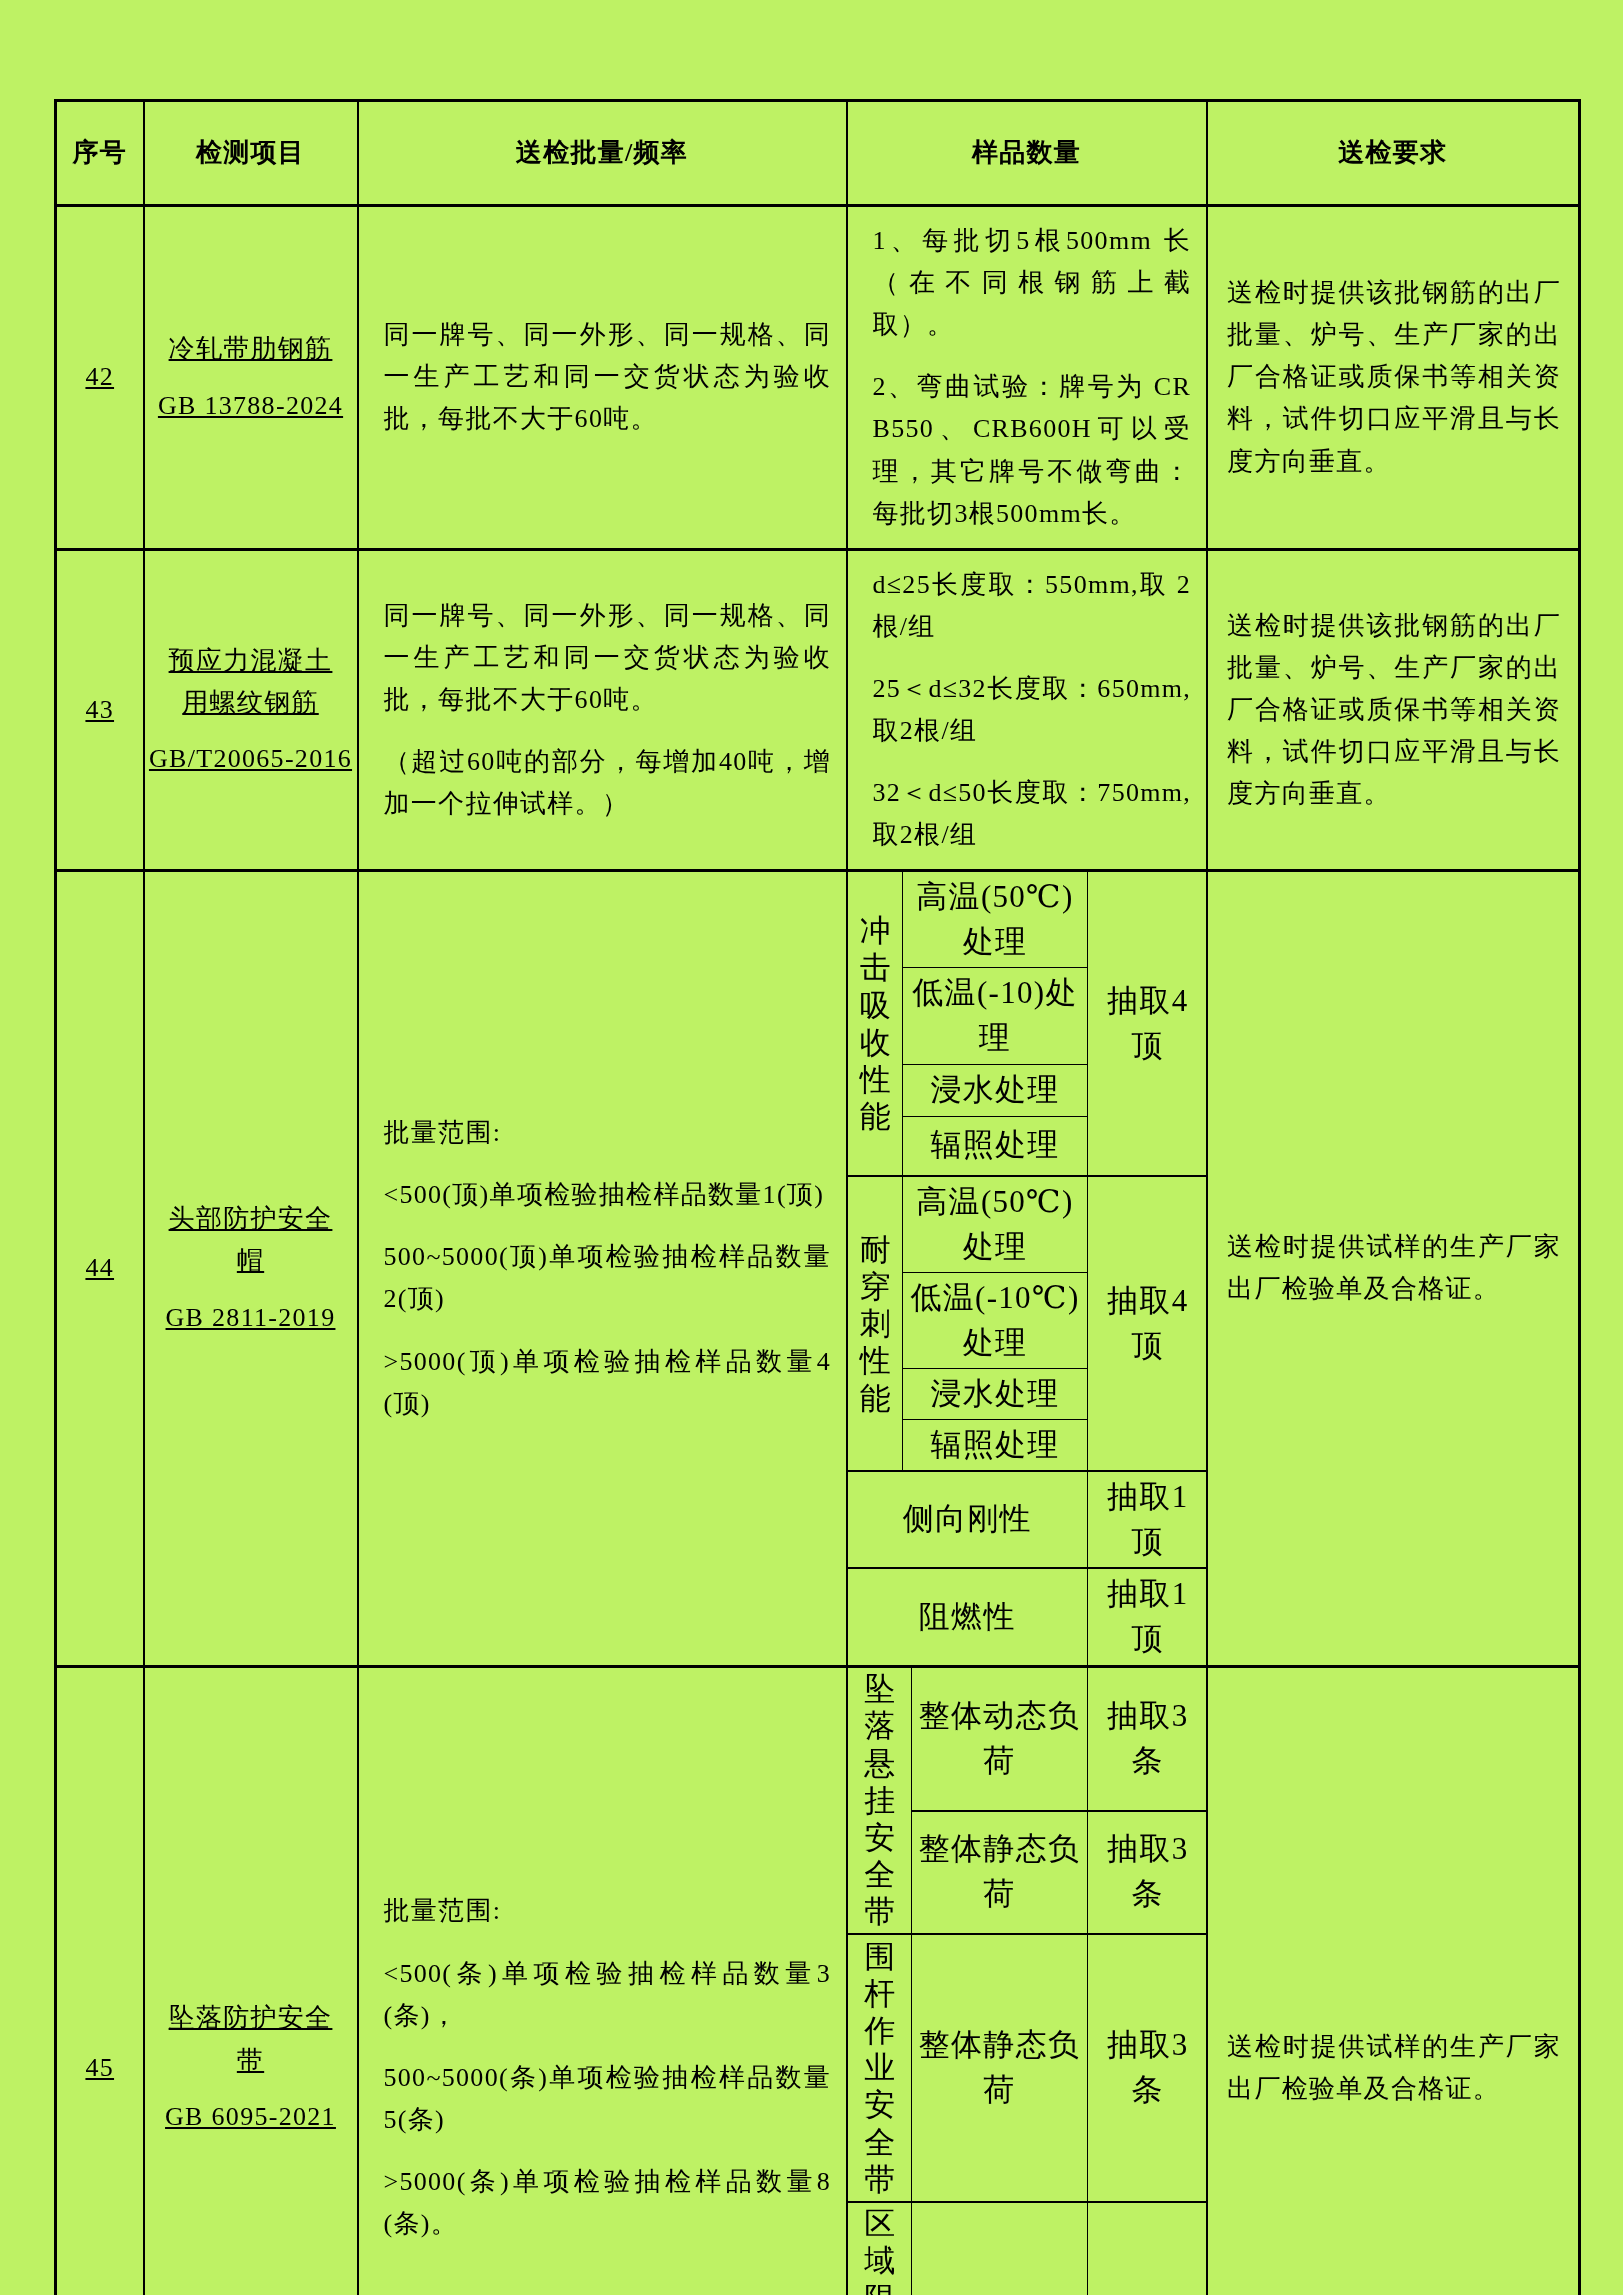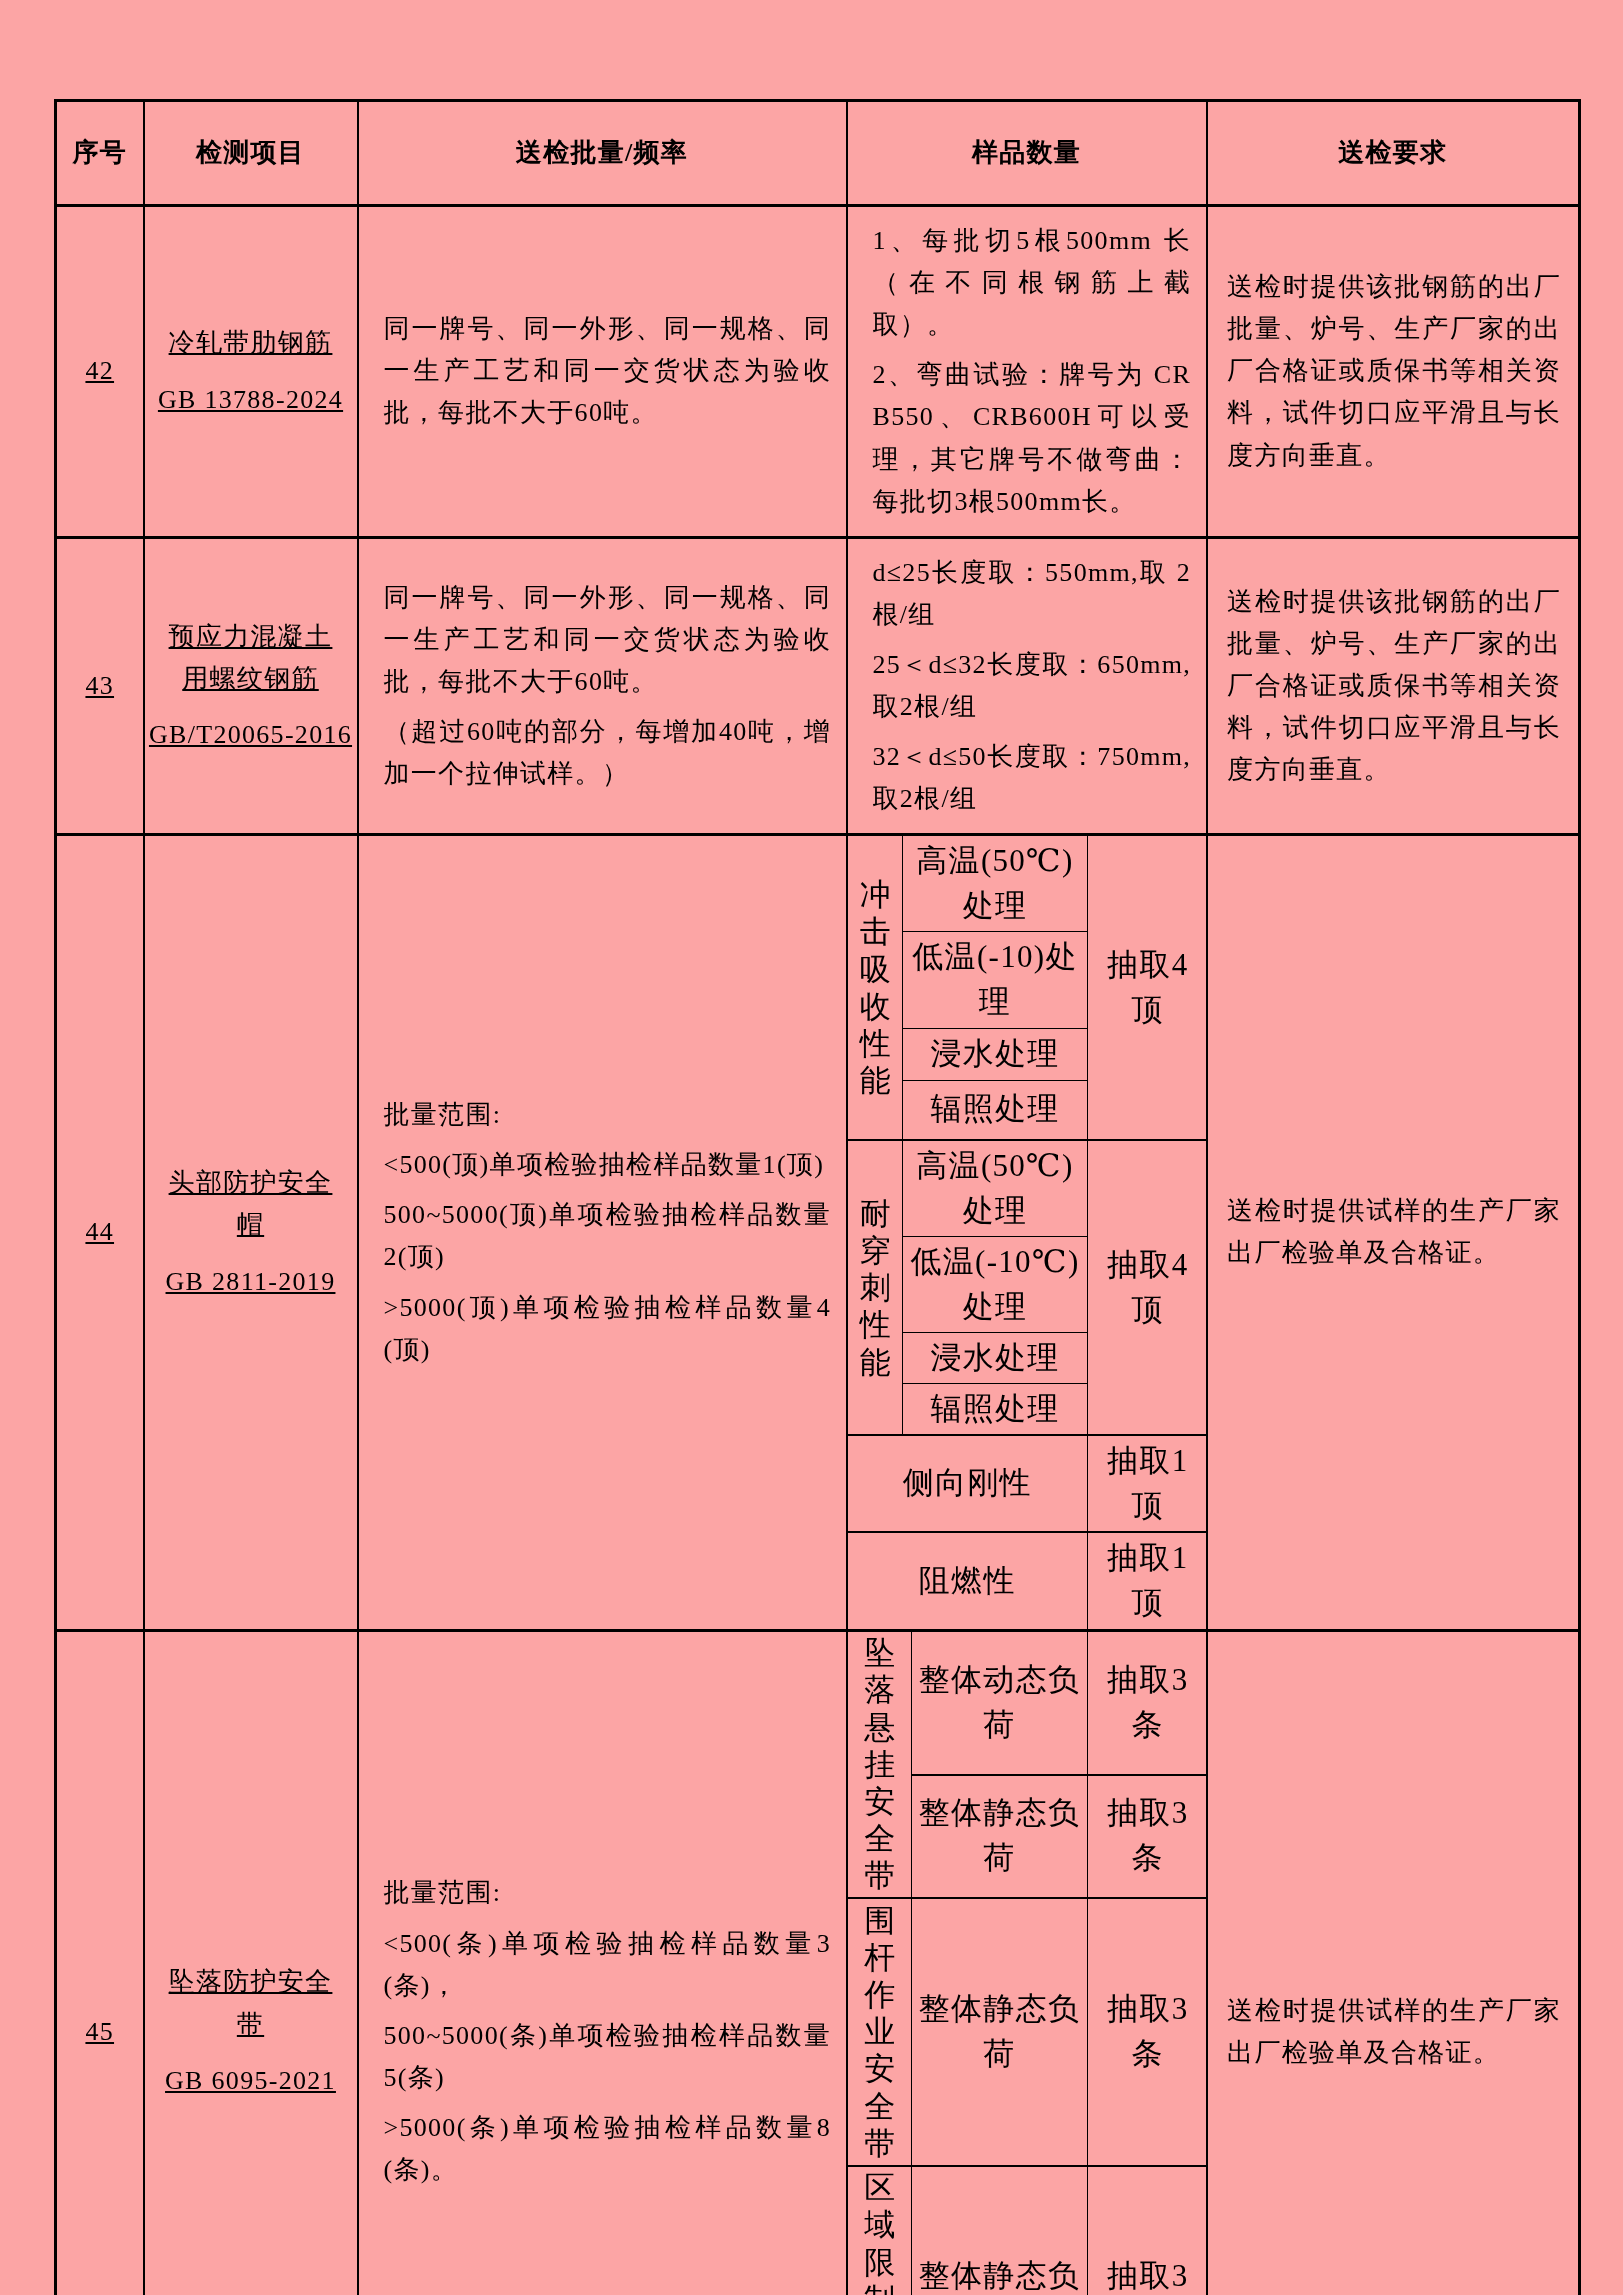--- a/index.html
+++ b/index.html
@@ -1,21 +1,21 @@
 <!DOCTYPE html>
 <html style="font-size:10.5px"><head>
 <meta charset="utf-8">
 <style>
   html,body { margin:0; padding:0; background:#ffffff; }
   body {
     width:1624px; height:2295px;
     font-family:"Liberation Serif","DejaVu Serif",serif;
     color:#000;
   }
-  .sheet { position:relative; width:1624px; height:2295px; background:#fca5a5; overflow:hidden; }
+  .sheet { position:relative; width:1624px; height:2295px; background:#bef264; overflow:hidden; }
 
   table.main {
     position:absolute; left:54px; top:99px; width:1525px;
     border-collapse:collapse; table-layout:fixed;
     border:3.9px solid #000;
   }
   table.main > tbody > tr > td {
     border:2px solid #000;
     border-top-width:3.3px; border-bottom-width:3.3px;
     font-size:26px; line-height:1.62; letter-spacing:1.3px;
@@ -23,21 +23,21 @@
     word-break:break-all;
   }
   tr.hdr > td {
     font-weight:bold; font-size:27.5px; text-align:center;
     letter-spacing:2.6px;
   }
   td.c { text-align:center;text-decoration:underline; }
   td.pad { padding:13px 14.4px 13px 25px; text-align:justify; }
   td.padR { padding:13px 17px 13px 19.6px; text-align:justify; }
   .para { margin:0; }
-  .para + .para { margin-top:8px; }
+  .para + .para { margin-top:20px; }
   .std { margin-top:14.4px; }
   td.nopad { padding:0; vertical-align:top; }
 
   table.nt { width:100%; border-collapse:collapse; table-layout:fixed; }
   table.nt td {
     border:1.3px solid #000;
     font-size:31px; letter-spacing:1.3px; line-height:1.45;
     text-align:center; vertical-align:middle;
     padding:2.6px 3.9px; word-break:break-all;margin-left:23px;
   }

